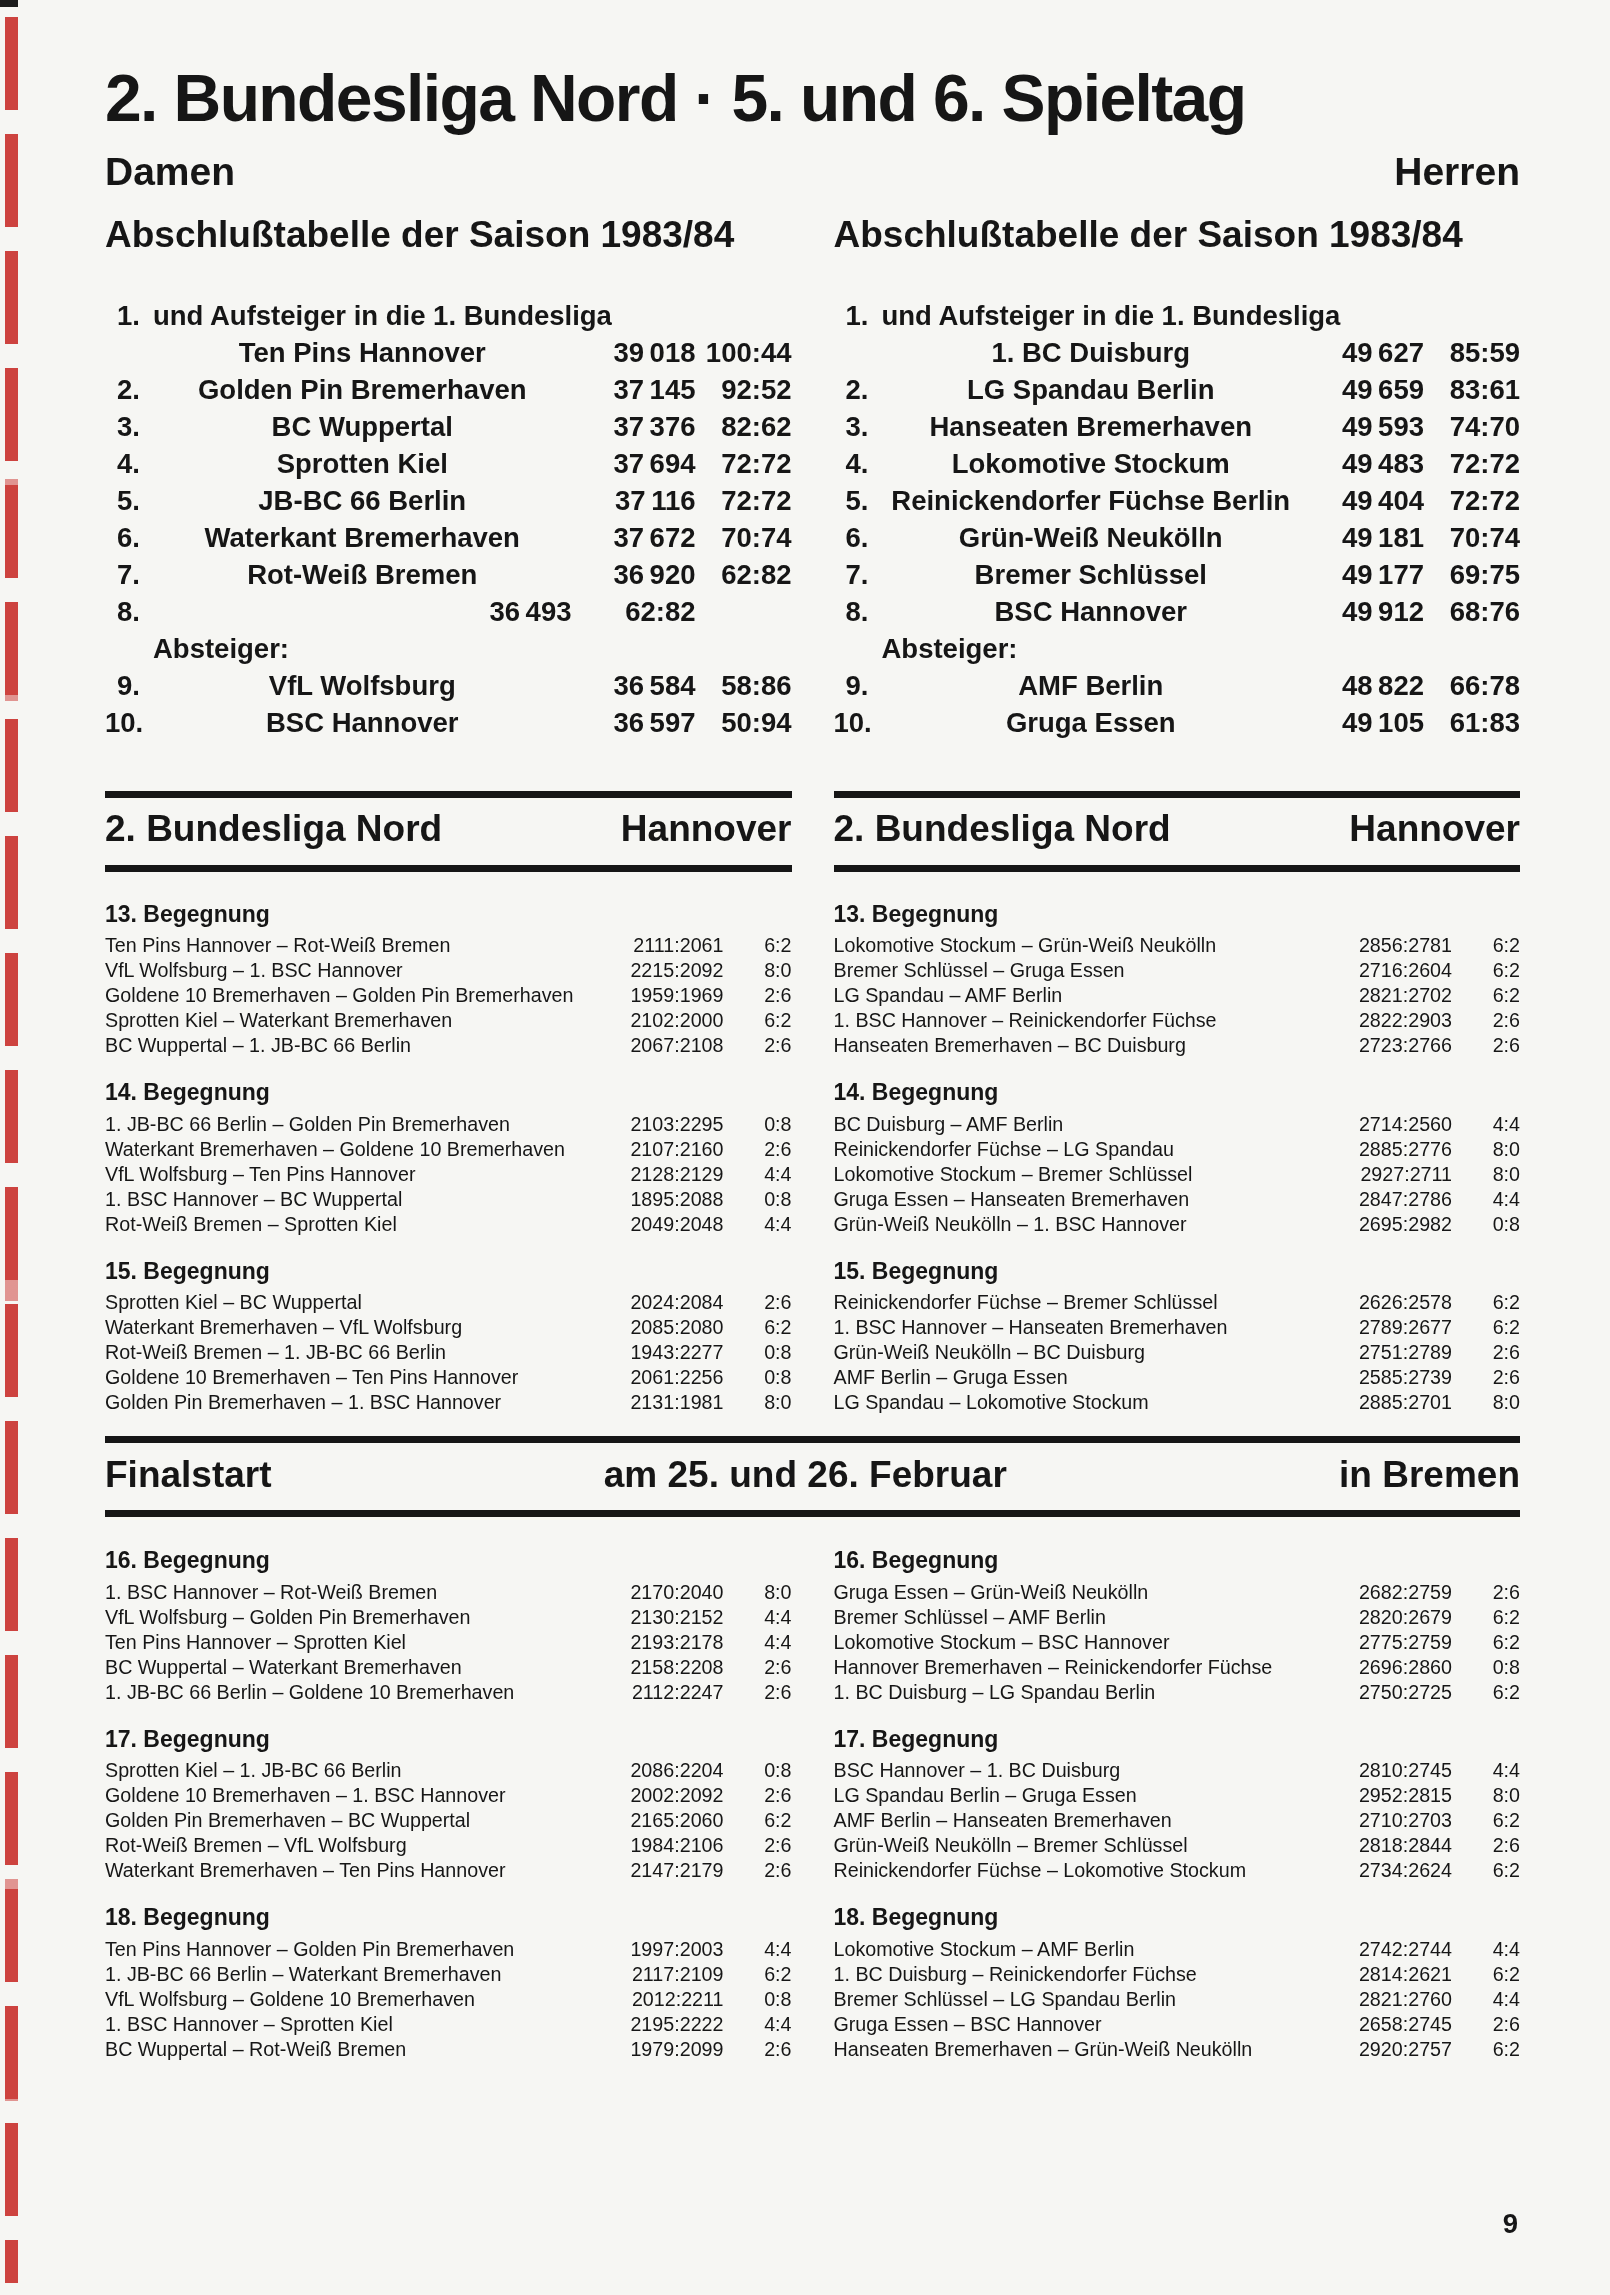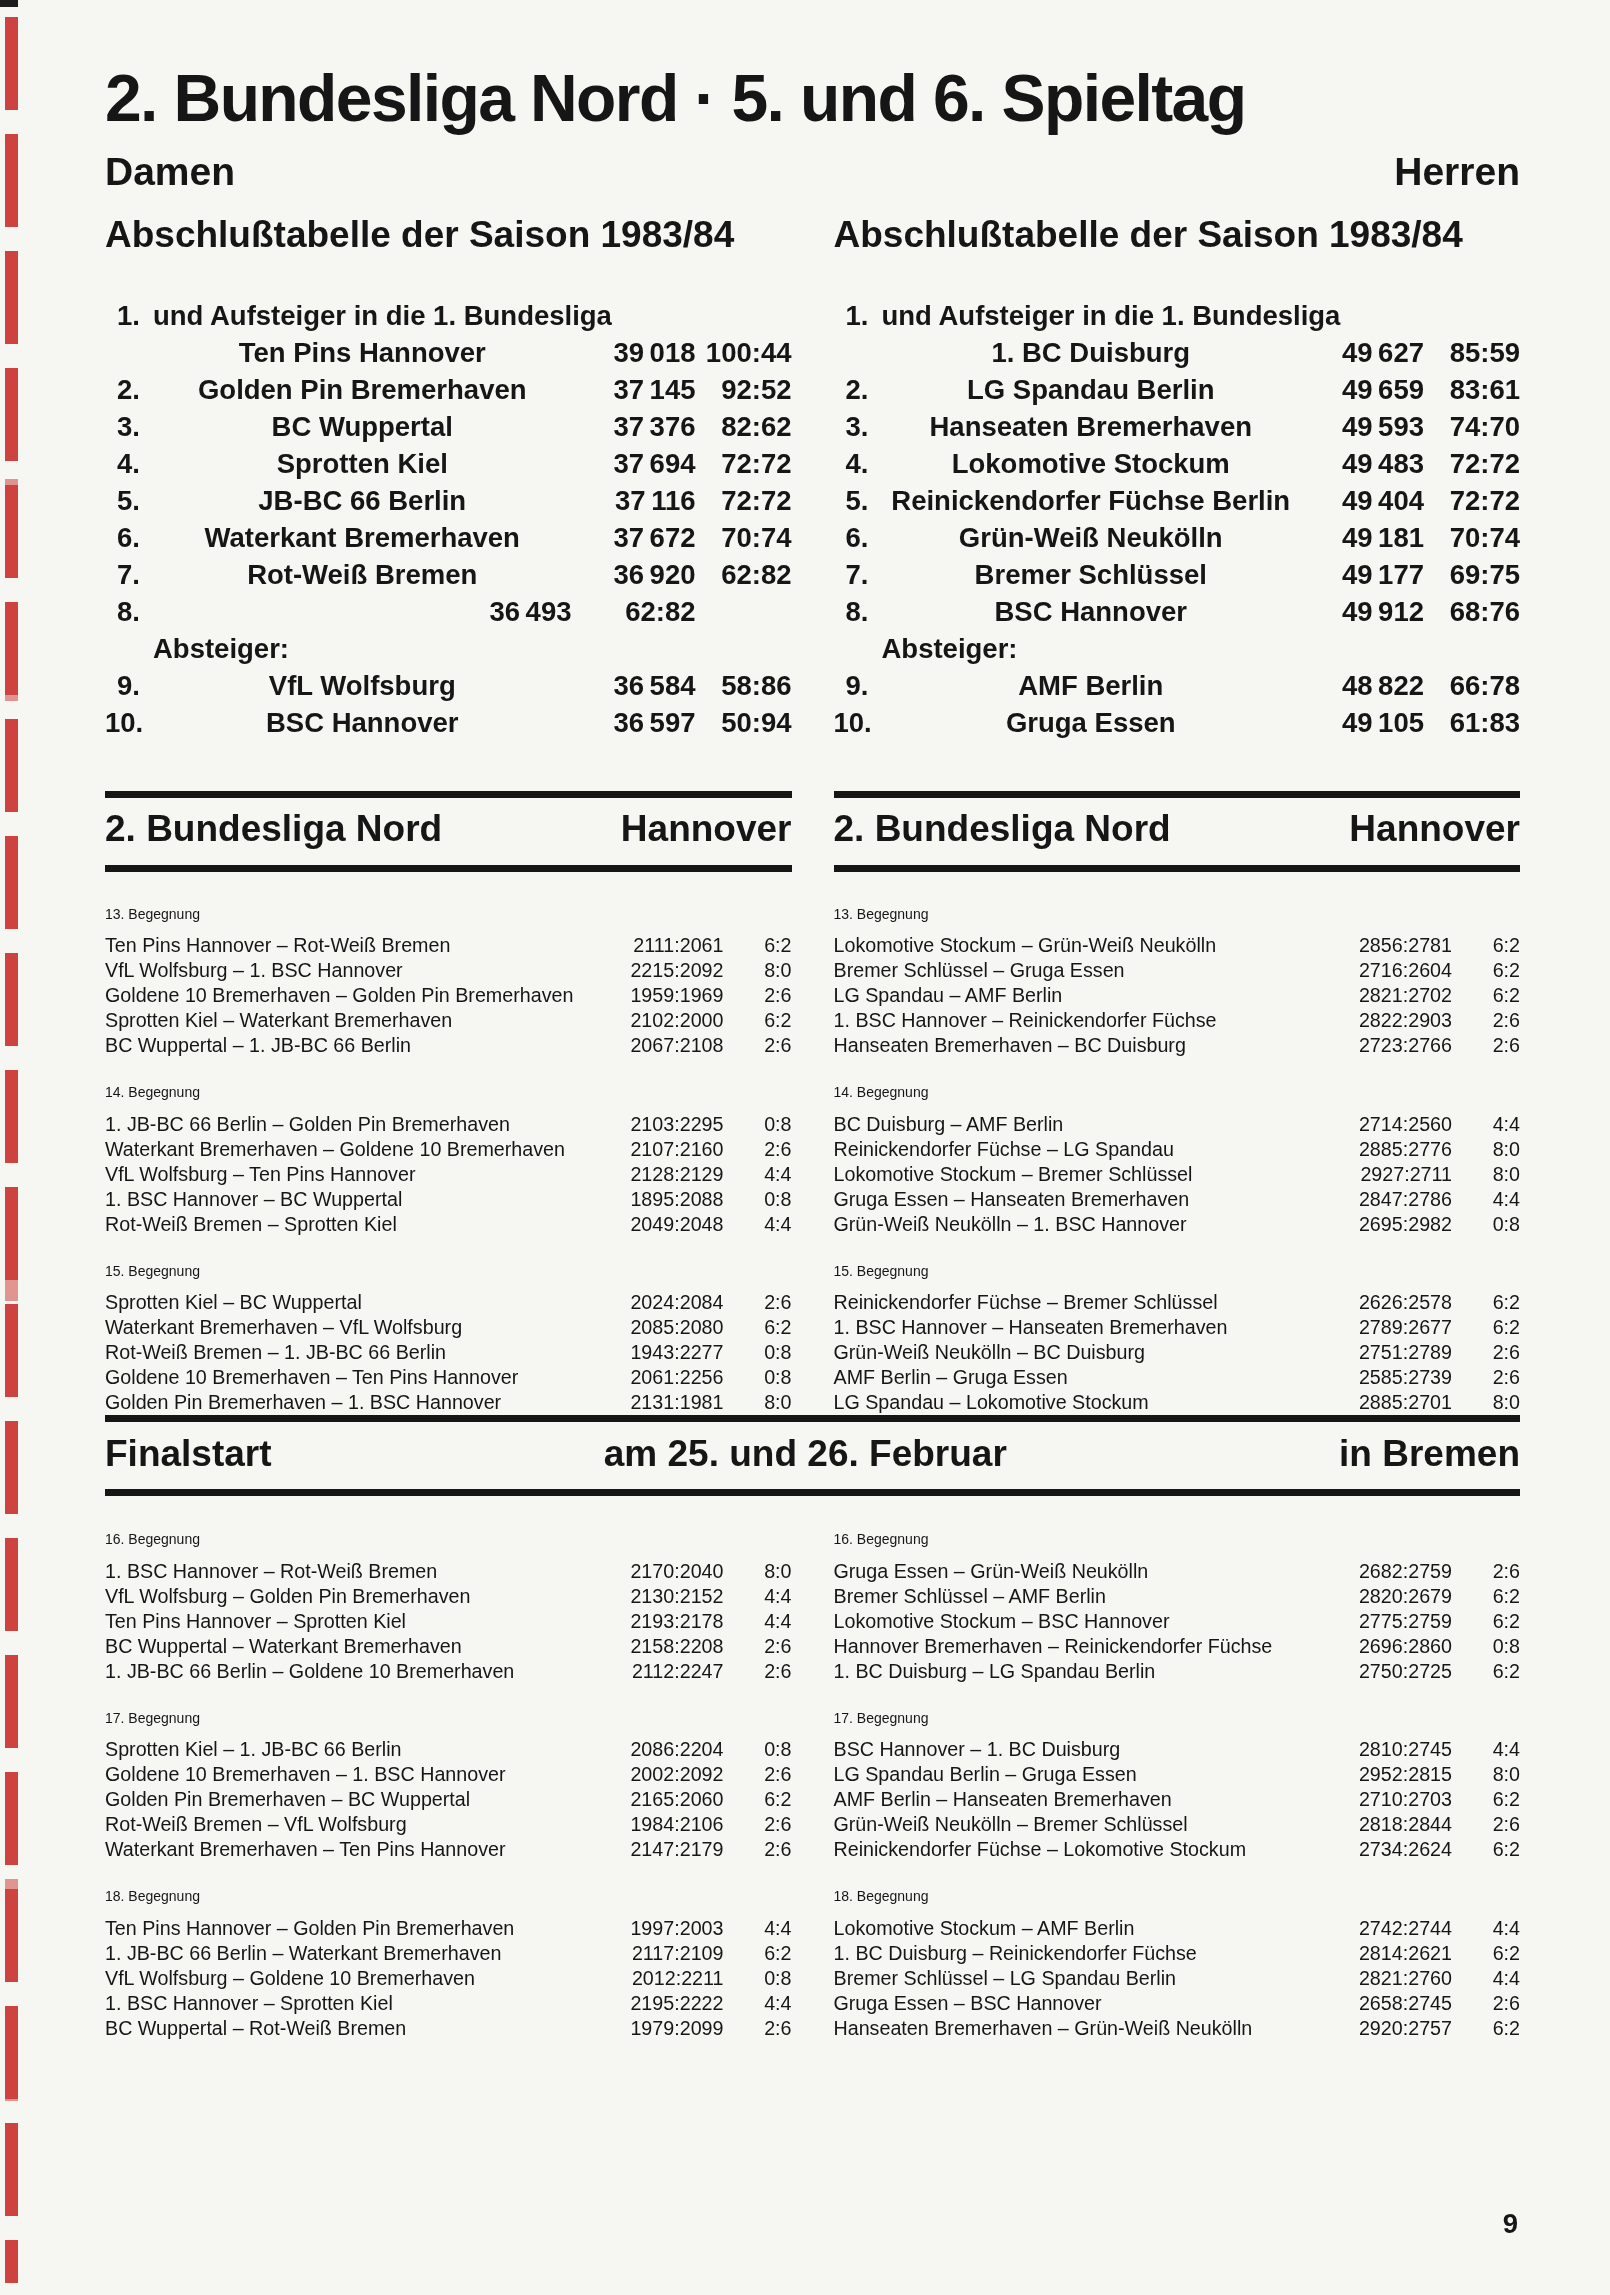--- a/index.html
+++ b/index.html
@@ -47,34 +47,34 @@
 
   
   .band-cell{
     display:flex;justify-content:space-between;align-items:baseline;
     border-top:7.2px solid var(--ink,#161616);
     border-bottom:7.2px solid var(--ink,#161616);
     padding:11.8px 0 14.4px;
     font-size:37px;font-weight:700;line-height:1.1;
   }
   .band1{margin-top:50px;}
-  .band2{}
+  .band2{margin-top:21px;}
   .band-full{
     display:flex;justify-content:space-between;align-items:baseline;
     border-top:7.2px solid var(--ink,#161616);
     border-bottom:7.2px solid var(--ink,#161616);
     padding:11.8px 0 14.4px;
     font-size:37px;font-weight:700;line-height:1.1;
   }
 
   
   .results-top{margin-top:30px;}
   .results-bottom{margin-top:31px;}
   .round + .round{margin-top:22px;}
-  .round-label{margin:0 0 6.6px;font-size:14px;font-weight:400;line-height:25px;}
+  .round-label{margin:0 0 6.6px;font-size:23px;font-weight:700;line-height:25px;}
   .match-row{display:grid;grid-template-columns:1fr 124px 68px;font-size:19.7px;font-weight:400;line-height:25px;white-space:nowrap;}
   .m-pins,.m-score{text-align:right;}
 
   .page-number{position:absolute;right:93px;bottom:55px;font-size:27.5px;font-weight:700;}
 </style>
 </head>
 <body>
 
 <div class="page">
   <div class="corner-mark"></div>

